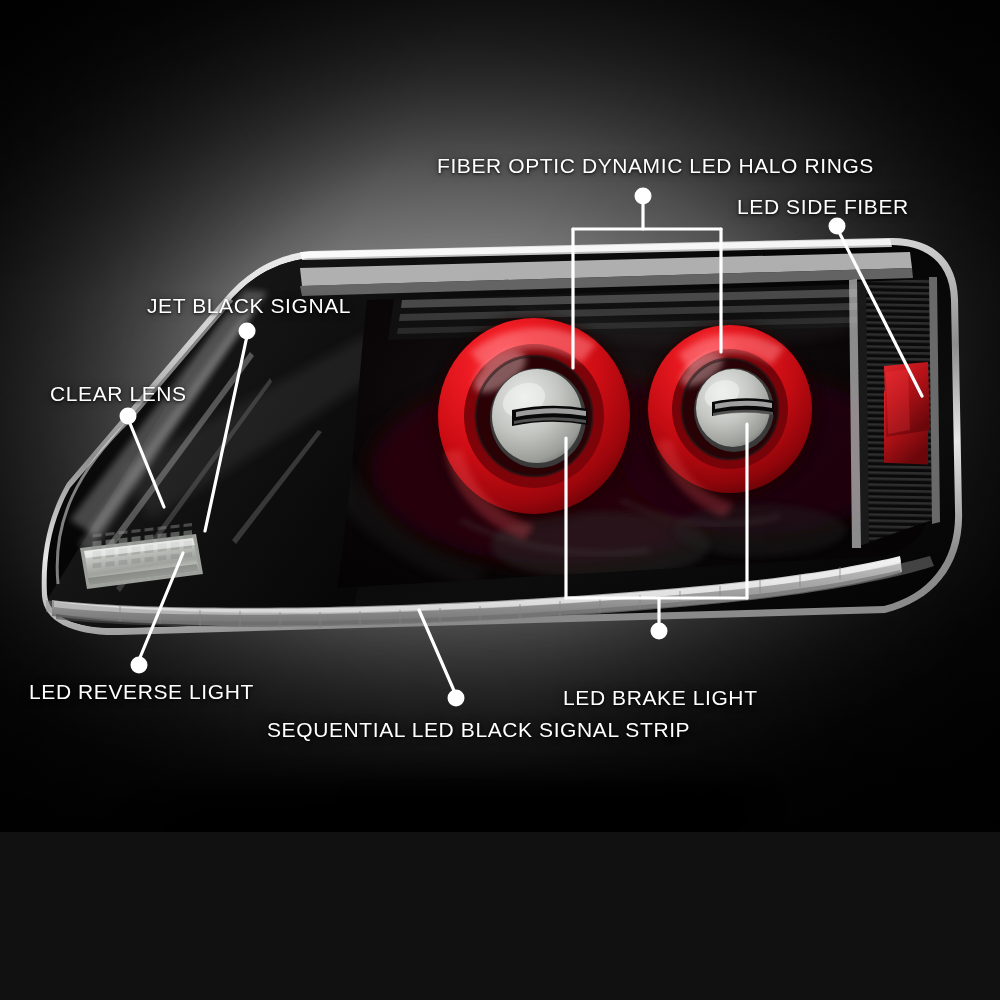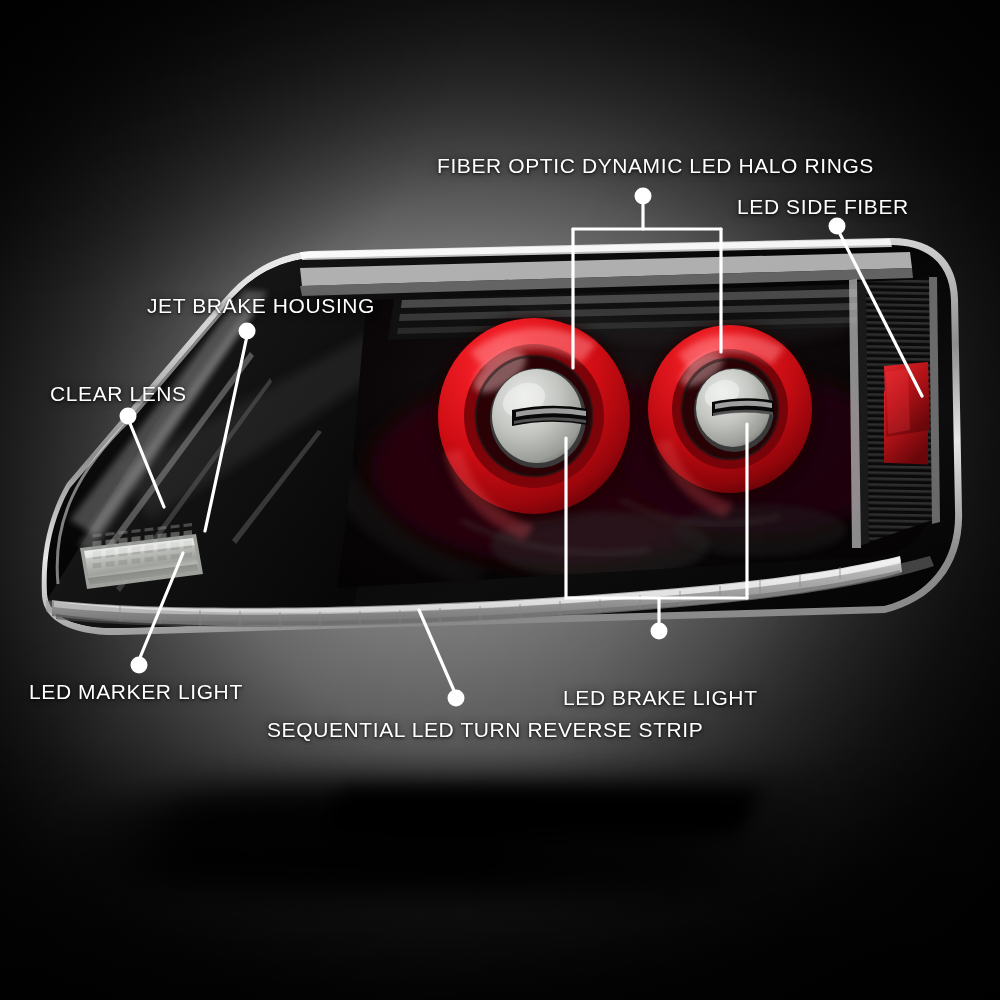--- a/index.html
+++ b/index.html
@@ -1,19 +1,19 @@
 <!DOCTYPE html>
 <html><head>
 <meta charset="utf-8">
 <title>LED Tail Light Feature Callout</title>
 <style>
   html,body{margin:0;padding:0;background:#111;}
   #stage{
     position:relative;
-    width:1000px;height:1000px;
+    width:1000px;height:832px;
     overflow:hidden;
     font-family:"Liberation Sans","DejaVu Sans",sans-serif;
     background:#4d7c0f;
     user-select:none;
   }
   
   .bg-base{
     position:absolute;inset:0;
     background:
       radial-gradient(ellipse 62% 58% at 46% 44%,
@@ -352,23 +352,23 @@
       <circle cx="139" cy="665" r="8.5"></circle>
       <circle cx="456" cy="698" r="8.5"></circle>
       <circle cx="659" cy="631" r="8.5"></circle>
     </g>
   </svg>
 
   <div class="label" style="left:437px;top:155px;">FIBER OPTIC DYNAMIC LED HALO RINGS</div>
 
   <div class="label" style="left:737px;top:196px;">LED SIDE FIBER</div>
 
-  <div class="label" style="left:147px;top:295px;">JET BRAKE HOUSING</div>
+  <div class="label" style="left:147px;top:295px;">JET BLACK SIGNAL</div>
 
   <div class="label" style="left:50px;top:383px;">CLEAR LENS</div>
 
-  <div class="label" style="left:29px;top:681px;">LED MARKER LIGHT</div>
-
-  <div class="label" style="left:267px;top:719px;">SEQUENTIAL LED TURN REVERSE STRIP</div>
+  <div class="label" style="left:29px;top:681px;">LED REVERSE LIGHT</div>
+
+  <div class="label" style="left:267px;top:719px;">SEQUENTIAL LED BLACK SIGNAL STRIP</div>
 
   <div class="label" style="left:563px;top:687px;">LED BRAKE LIGHT</div>
 
 </div>
 
 </body></html>

